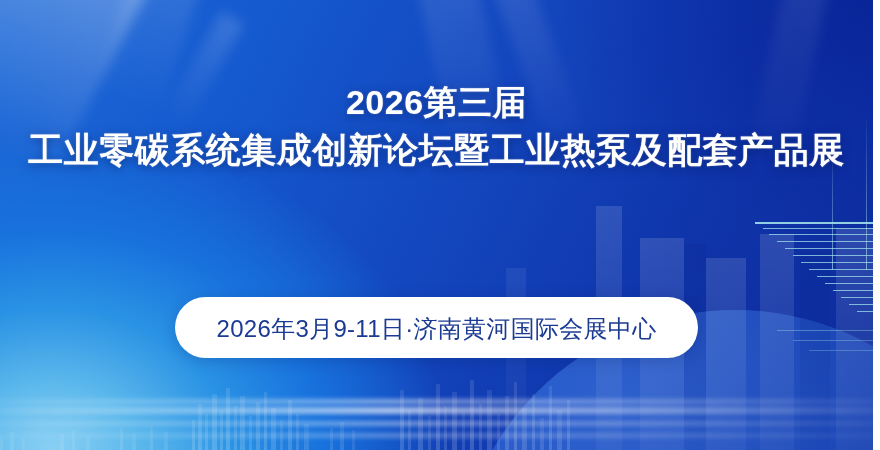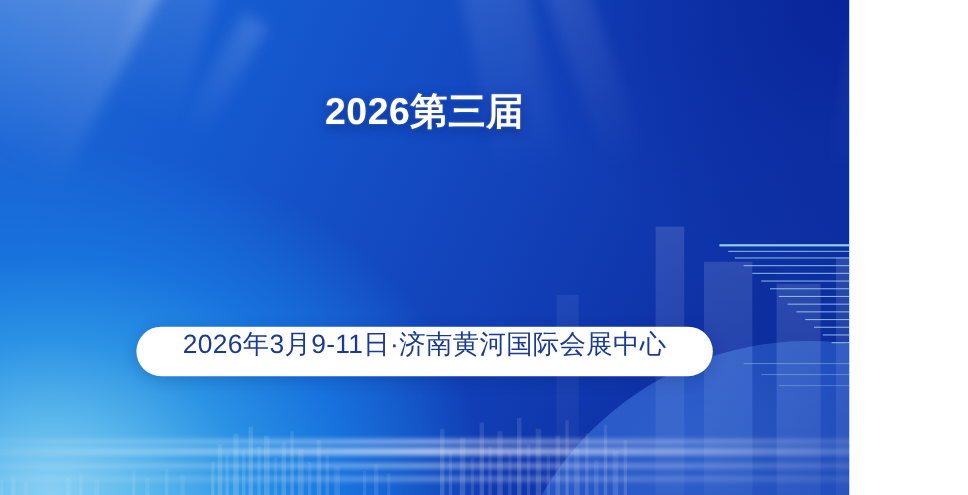--- a/index.html
+++ b/index.html
@@ -2,21 +2,21 @@
 <html><head>
 <meta charset="utf-8">
 <style>
   html, body {
     margin: 0;
     padding: 0;
     background: #ffffff;
   }
   #banner {
     position: relative;
-    width: 772px;
+    width: 873px;
     height: 450px;
     overflow: hidden;
     font-family: "Liberation Sans", "DejaVu Sans", sans-serif;
     background: #1559cf;
   }
 
   
   .bg-base {
     position: absolute;
     inset: 0;
@@ -138,21 +138,21 @@
   .pill-wrap {
     position: absolute;
     left: 0; right: 0;
     top: 297px;
     display: flex;
     justify-content: center;
   }
   .pill {
     background: #ffffff;
     border-radius: 32px;
-    padding: 0 42px 13px 42px;
+    padding: 16px 42px 13px 42px;
     box-shadow: 0 3px 14px rgba(4,30,100,0.22);
   }
   .pill-text {
     color: #1b3a93;
     font-size: 24px;
     font-weight: 400;
     white-space: nowrap;
     letter-spacing: 0.3px;
   }
 </style>
@@ -265,20 +265,21 @@
     <div class="haze" style="bottom:46px; width:1000px; opacity:.65;"></div>
     <div class="haze" style="bottom:36px; width:1000px; opacity:.85; height:7px;"></div>
     <div class="haze" style="bottom:24px; width:1000px; opacity:.55;"></div>
     <div class="haze" style="bottom:12px; width:1000px; opacity:.40;"></div>
   </div>
 
   <div class="content">
 
     <div class="title-block">
       <div class="t-line l1">2026第三届</div>
+      <div class="t-line l3">工业零碳系统集成创新论坛暨工业热泵及配套产品展</div>
     </div>
 
     <div class="pill-wrap">
       <div class="pill">
         <span class="pill-text">2026年3月9-11日·济南黄河国际会展中心</span>
       </div>
     </div>
 
   </div>
 </div>

